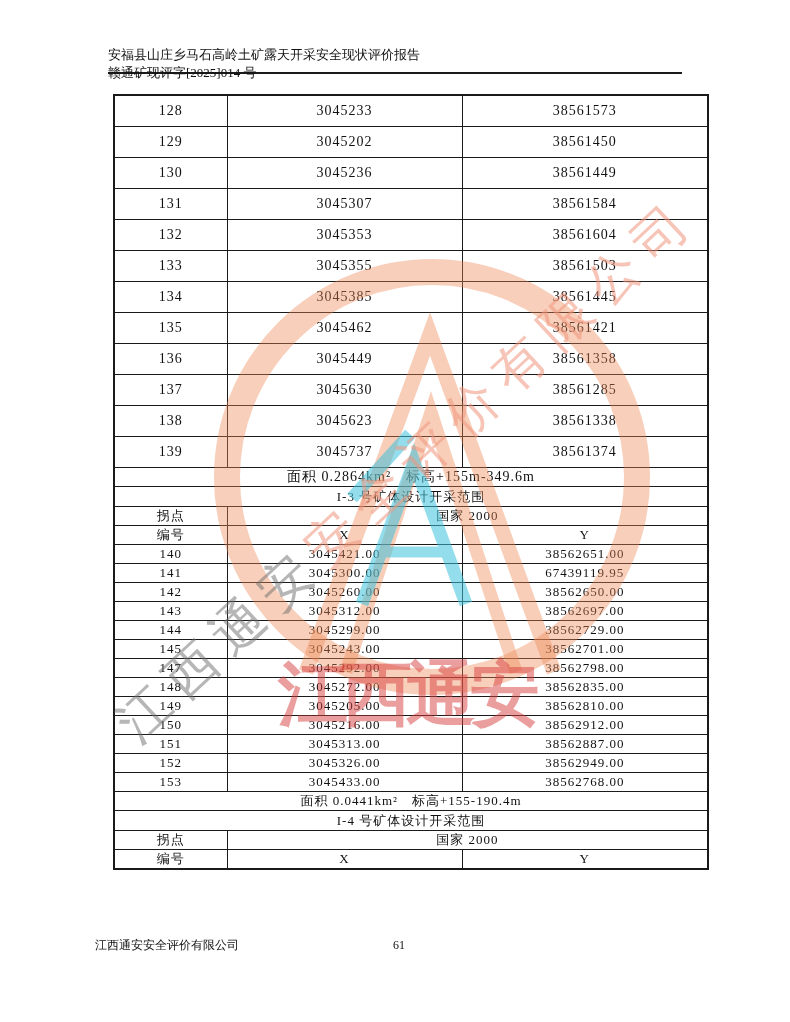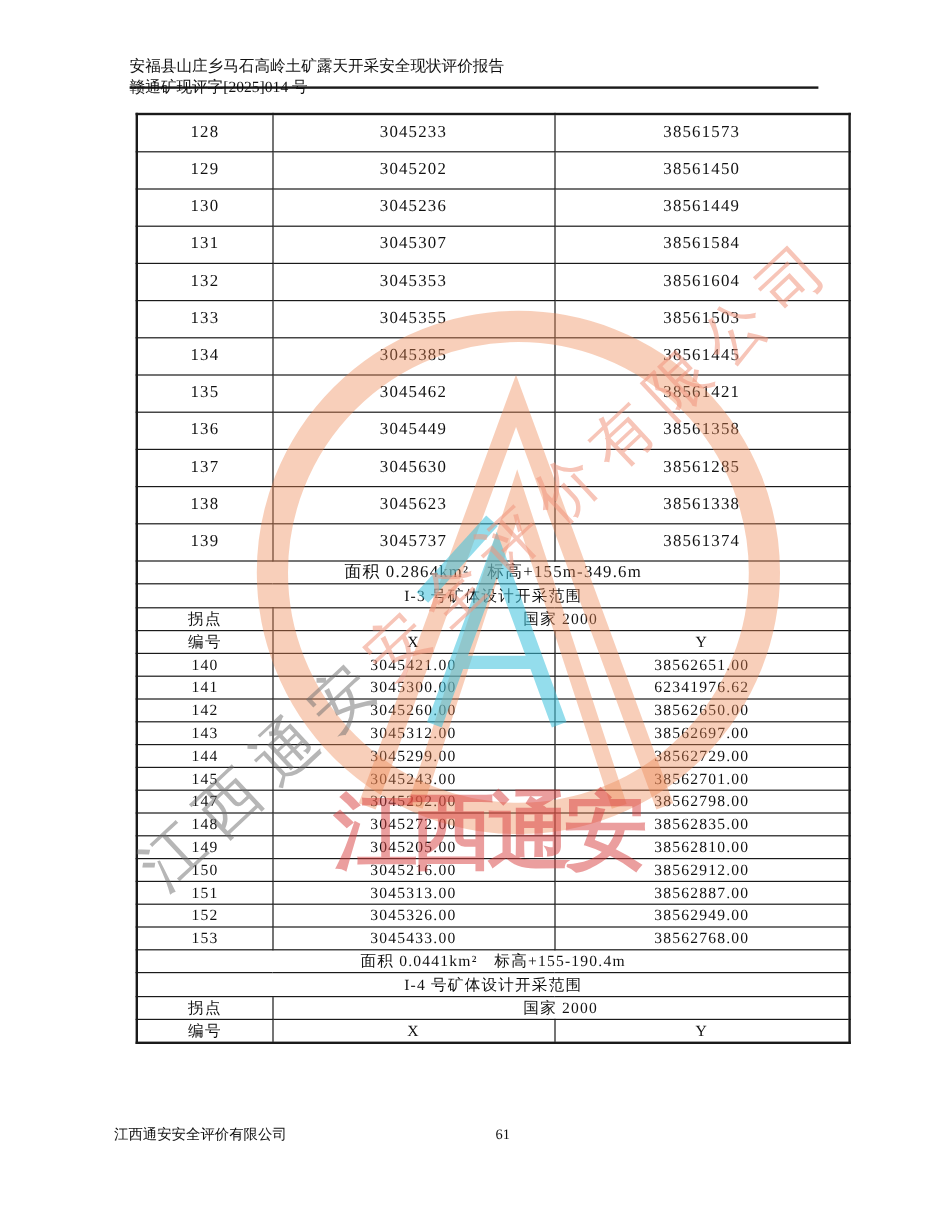--- a/index.html
+++ b/index.html
@@ -34,21 +34,21 @@
   td.summary-cell{height:18px !important;font-size:13.5px;letter-spacing:0;}
   td.title-cell{height:19px !important;font-size:13.5px;letter-spacing:0;}
   td.label-cell{letter-spacing:0;font-size:13px;margin-left:40px;}
 
   
   .doc-footer{
     position:absolute;left:95px;top:936px;width:600px;height:18px;
     font-size:12px;line-height:18px;
   }
   .footer-company{position:absolute;left:0;top:0;}
-  .footer-page{position:absolute;left:304px;top:0;width:40px;text-align:center;}
+  .footer-page{position:absolute;left:284px;top:0;width:40px;text-align:center;}
 
   
   .watermark-layer{position:absolute;inset:0;pointer-events:none;}
   .wm-diagonal{
     position:absolute;left:126px;top:702px;
     transform:rotate(-43deg);transform-origin:0 50%;
     font-size:52px;letter-spacing:12px;white-space:nowrap;line-height:60px;
     font-family:"Liberation Serif","DejaVu Serif",serif;
   }
   .wm-diagonal .wm-gray{color:rgba(110,110,110,0.50);}
@@ -171,21 +171,21 @@
 
         <tr>
           <td>140</td>
           <td>3045421.00</td>
           <td>38562651.00</td>
         </tr>
 
         <tr>
           <td>141</td>
           <td>3045300.00</td>
-          <td>62341976.62</td>
+          <td>67439119.95</td>
         </tr>
 
         <tr>
           <td>142</td>
           <td>3045260.00</td>
           <td>38562650.00</td>
         </tr>
 
         <tr>
           <td>143</td>

